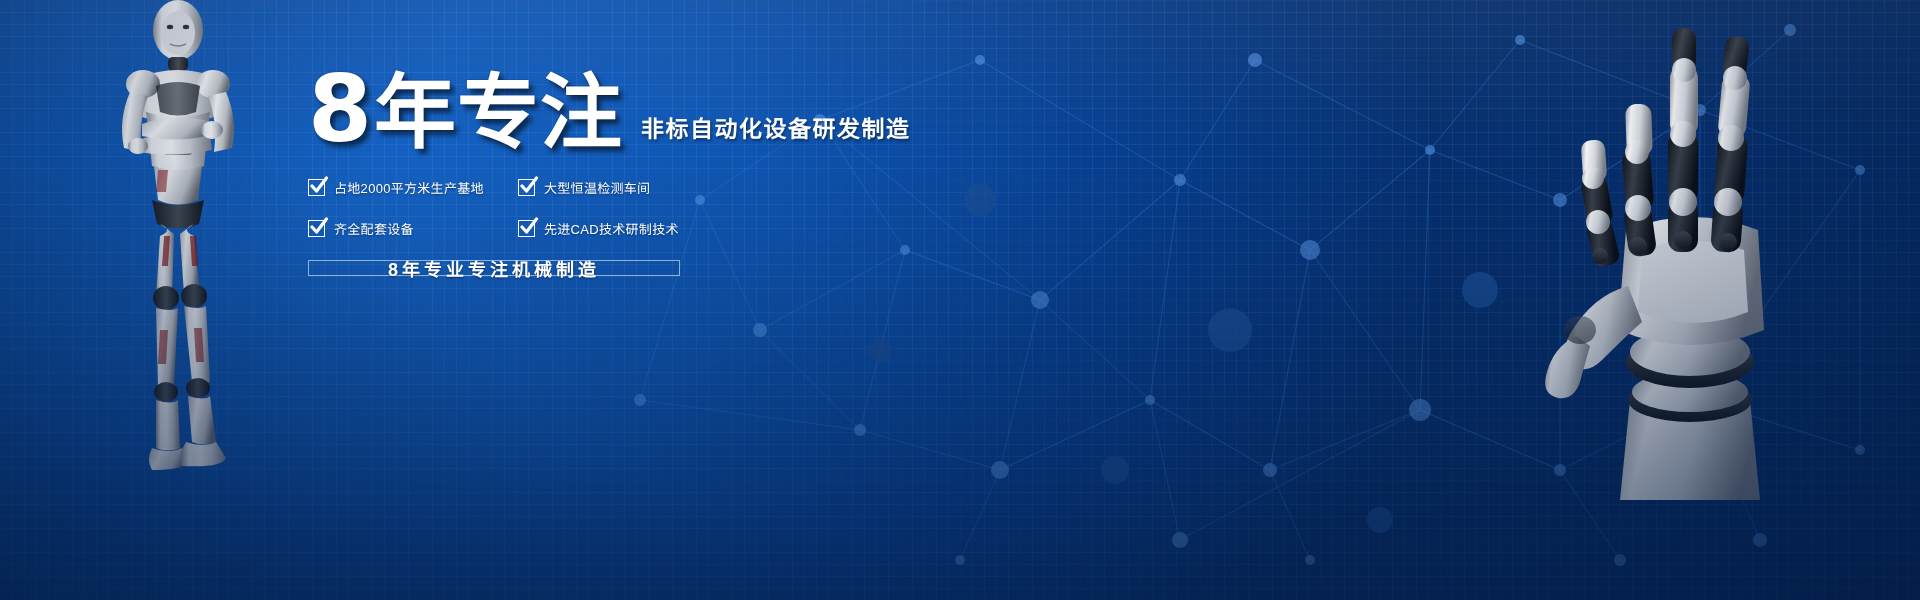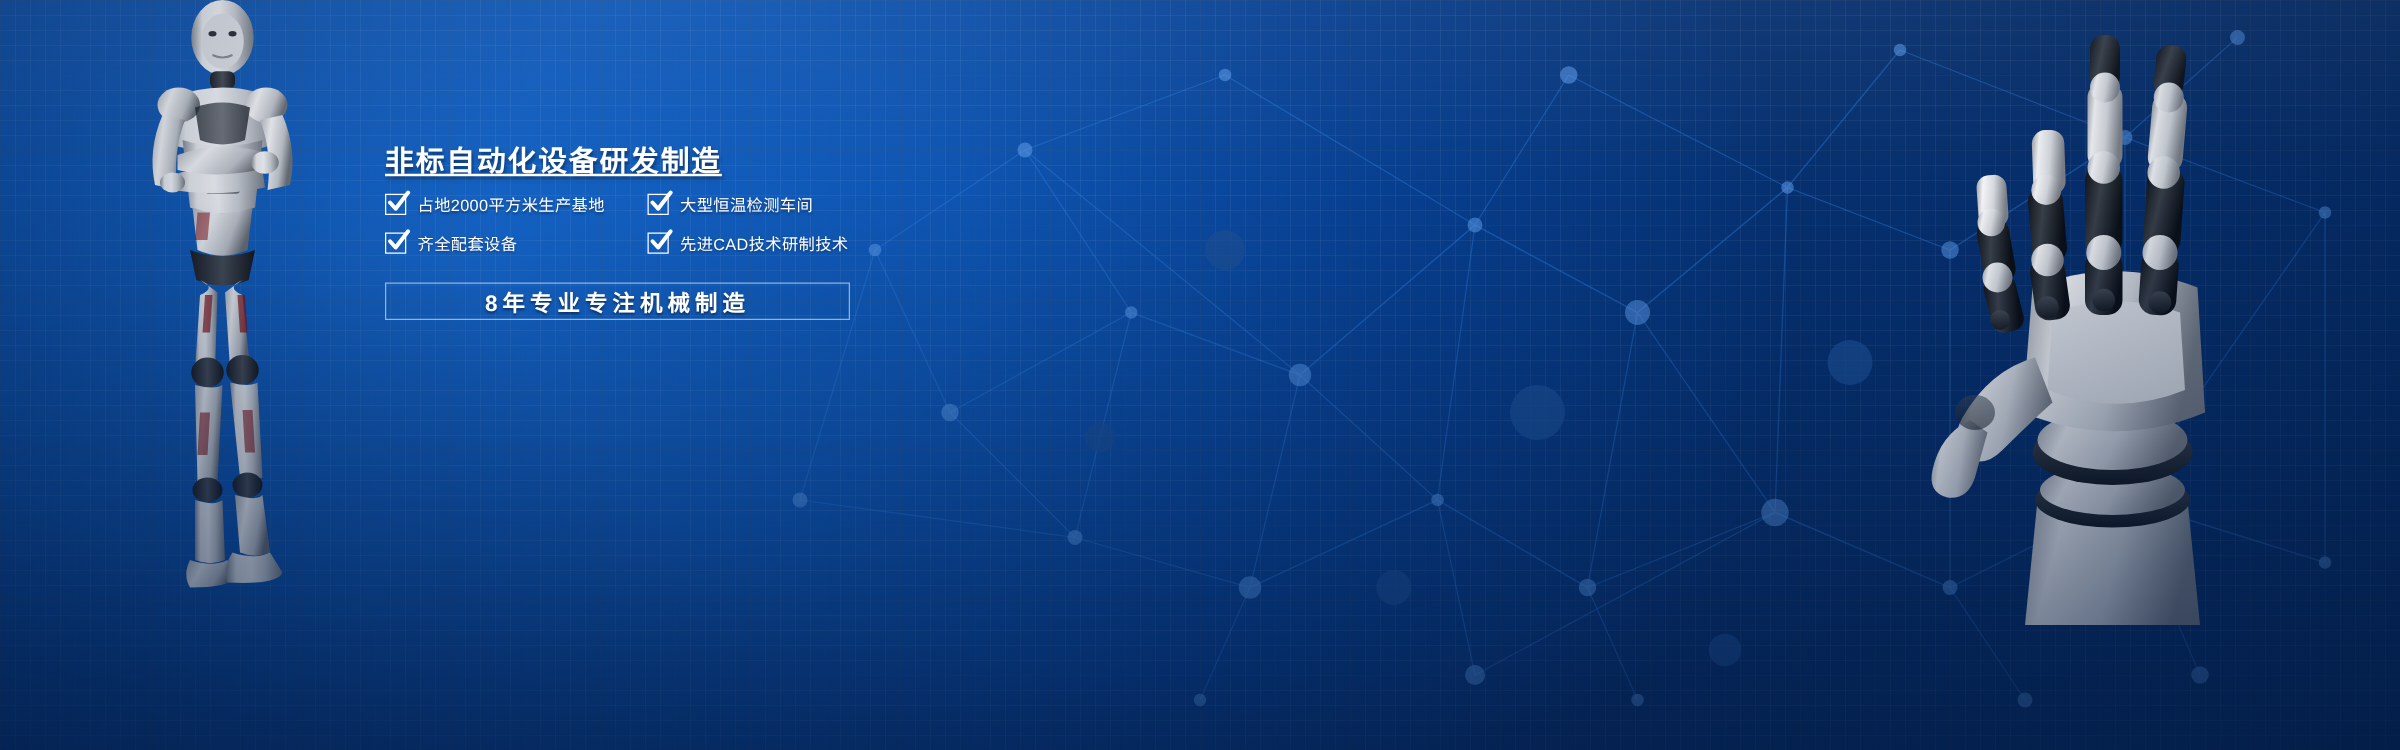--- a/index.html
+++ b/index.html
@@ -66,59 +66,59 @@
   }
   .headline .num{font-size:92px; letter-spacing:2px;}
   .sub{
     font-size:23px;
     font-weight:700;
     color:#ffffff;
     letter-spacing:1.5px;
     padding-bottom:10px;
     white-space:nowrap;
     text-shadow:1px 2px 3px rgba(0,0,0,.45);
-    text-decoration:underline;
   }
 
   .ghost{
     margin-top:6px;
     font-size:40px;
     font-weight:700;
     letter-spacing:2px;
     color:rgba(255,255,255,.14);
     white-space:nowrap;
     font-family:"Liberation Sans","DejaVu Sans",sans-serif;
   }
 
   .features{
+    margin-top:24px;
     width:400px;
     display:grid;
     grid-template-columns:210px 190px;
-    row-gap:12px;
+    row-gap:22px;
   }
   .feat{display:flex; align-items:center; gap:9px;}
   .check{
     width:17px; height:17px;
     border:1.6px solid #ffffff;
     position:relative;
     flex:0 0 auto;
   }
   .check svg{position:absolute; left:0px; top:-4px; width:20px; height:20px;}
   .feat-label{
     font-size:13px;
     color:#ffffff;
     white-space:nowrap;
     letter-spacing:.3px;
     text-shadow:0 1px 2px rgba(0,0,0,.4);
   }
 
   .slogan-box{
     margin-top:22px;
     width:372px;
-    height:30px;
+    height:16px;
     border:1px solid rgba(255,255,255,.55);
     display:flex;
     align-items:center;
     justify-content:center;
   }
   .slogan{
     font-size:18px;
     font-weight:700;
     color:#ffffff;
     letter-spacing:4px;
@@ -338,20 +338,21 @@
       <circle cx="248" cy="242" r="9"></circle>
       <circle cx="120" cy="256" r="8"></circle>
     </g>
   </svg>
 
   <div class="vignette"></div>
 
   <div class="copy">
 
     <div class="headline-row">
+      <div class="headline"><span class="num">8</span><span>年专注</span></div>
       <div class="sub">非标自动化设备研发制造</div>
     </div>
 
 
     <div class="features">
 
       <div class="feat">
         <span class="check">
           <svg viewBox="0 0 20 20">
               <path d="M3,10 L7.5,15 L17.5,2" stroke="#ffffff" stroke-width="3.2" fill="none" stroke-linecap="round" stroke-linejoin="round"></path>

